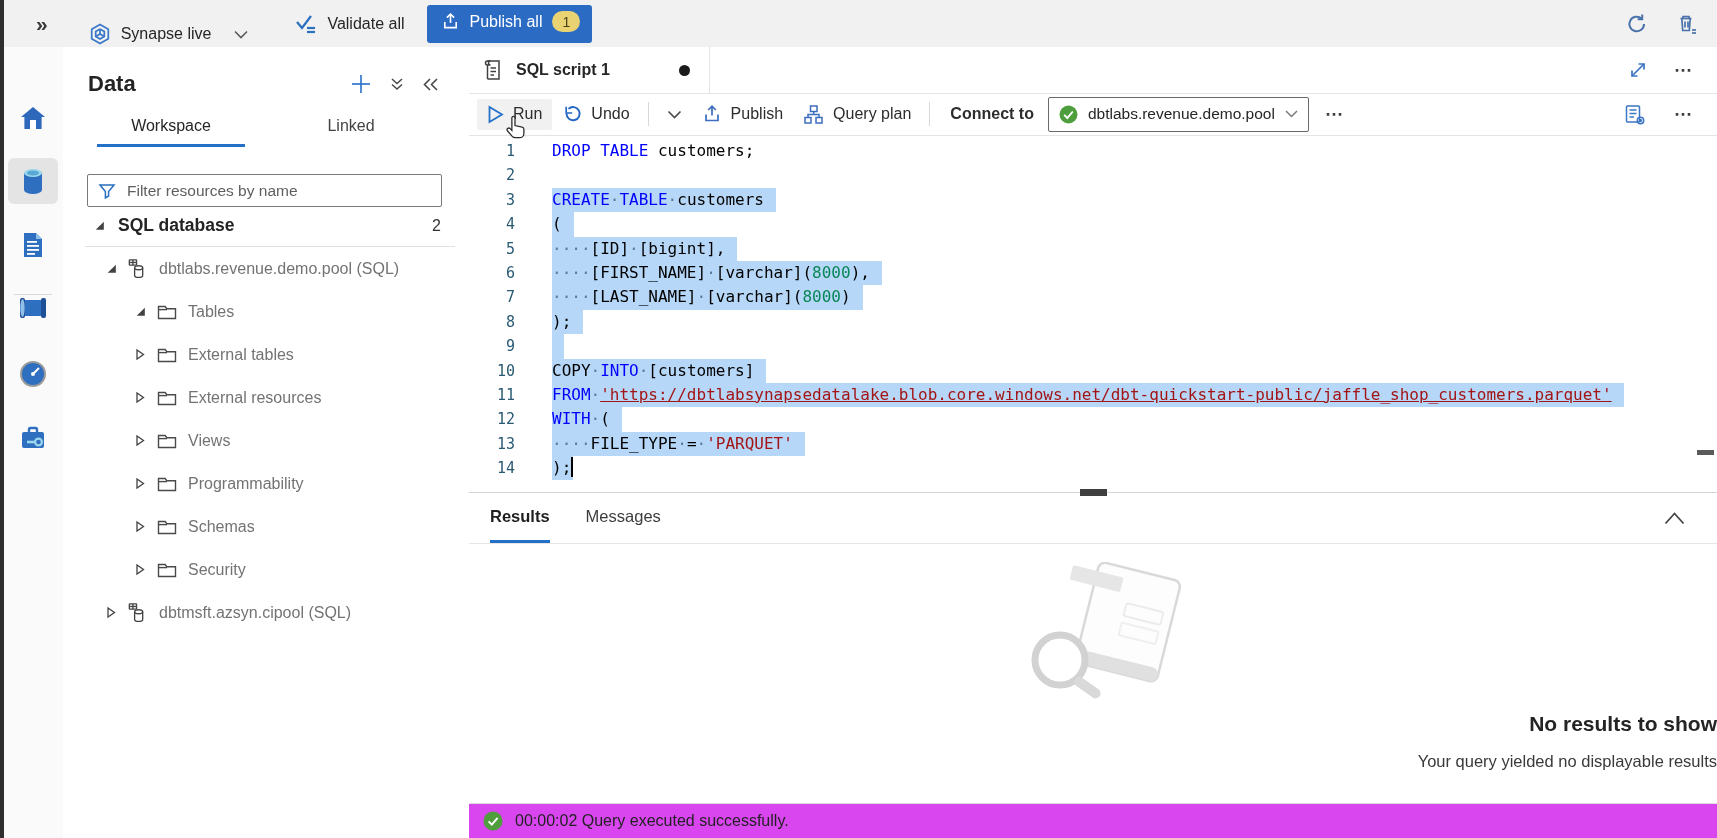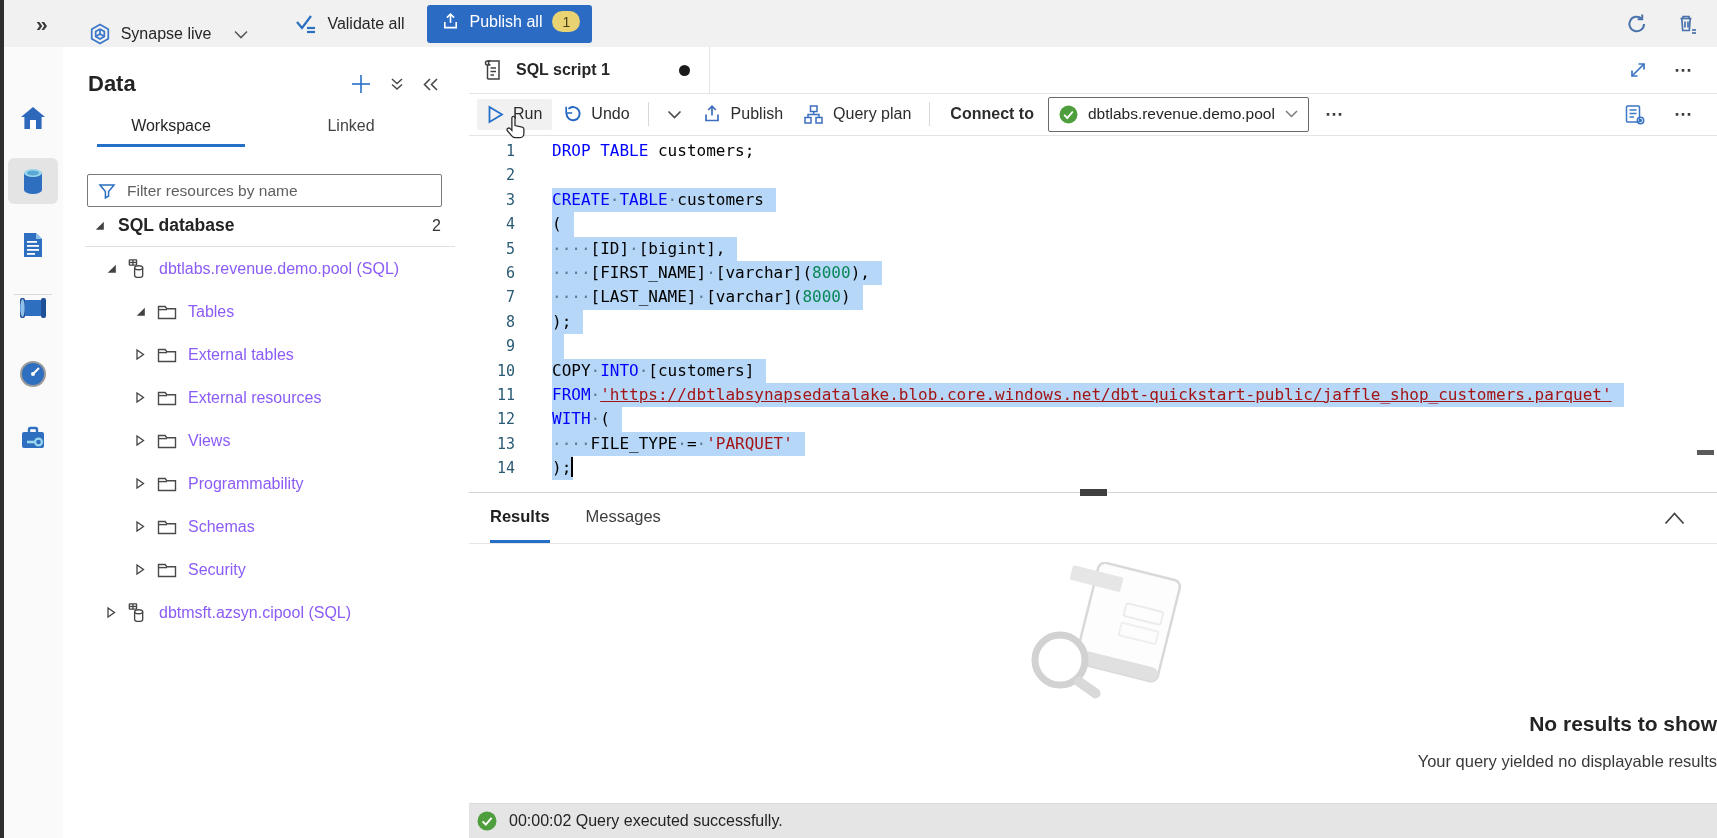--- a/index.html
+++ b/index.html
@@ -31,21 +31,21 @@
   .dp-tab{width:148px;height:100%;display:flex;align-items:center;justify-content:center;font-size:16px;color:#444;border-bottom:3px solid transparent;cursor:pointer;box-sizing:border-box;}
   .dp-tab.active{color:#262626;border-bottom-color:#2470c8;}
   .dp-tab + .dp-tab{margin-left:32px;}
   #dp-filter{position:absolute;left:24px;top:127px;width:355px;height:33px;border:1px solid #7a7a7a;border-radius:2px;display:flex;align-items:center;gap:9px;padding:0 10px;box-sizing:border-box;background:#fff;}
   #dp-filter input{border:none;outline:none;flex:1;font-size:15.5px;font-family:"Liberation Sans",sans-serif;color:#333;background:transparent;}
   #dp-filter input::placeholder{color:#5f5f5f;}
   #dp-tree{position:absolute;left:0;top:157px;width:100%;}
   .tree-row{height:43px;display:flex;align-items:center;cursor:pointer;position:relative;}
   .tree-row .twisty{width:14px;height:14px;flex:0 0 14px;display:flex;align-items:center;justify-content:center;}
   .tree-row .node-icon{width:23px;height:23px;flex:0 0 23px;margin-left:8px;display:flex;align-items:center;justify-content:center;}
-  .tree-row .lbl{margin-left:10px;font-size:16px;color:#8b5cf6;white-space:nowrap;}
+  .tree-row .lbl{margin-left:10px;font-size:16px;color:#737373;white-space:nowrap;}
   .tree-row.header .lbl{font-size:17.5px;font-weight:bold;color:#242424;margin-left:12px;}
   .tree-row .count{margin-left:auto;margin-right:28px;font-size:16px;color:#333;}
   .tree-row.has-divider::after{content:"";position:absolute;left:22px;right:14px;bottom:0;height:1px;background:#e0e0e0;}
   
   #main{left:469px;top:47px;width:1248px;height:791px;background:#fff;}
   #tabrow{position:absolute;left:0;top:0;width:100%;height:46px;border-bottom:1px solid #e4e4e4;display:flex;align-items:center;}
   #script-tab{height:100%;width:241px;display:flex;align-items:center;border-right:1px solid #e4e4e4;padding-left:12px;box-sizing:border-box;gap:13px;cursor:pointer;}
   #script-tab .tab-label{font-size:16px;font-weight:bold;color:#262626;}
   #dirty-dot{width:11px;height:11px;border-radius:50%;background:#1b1b1b;margin-left:56px;}
   #tabrow-right{margin-left:auto;display:flex;align-items:center;gap:26px;margin-right:22px;}
@@ -79,21 +79,21 @@
   #splitter-dash{position:absolute;left:611px;top:-4px;width:27px;height:7px;background:#3f3f3f;z-index:3;cursor:row-resize;}
   #res-tabs{display:flex;height:100%;padding-left:21px;gap:36px;}
   .res-tab{display:flex;align-items:center;font-size:16.5px;color:#3d3d3d;border-bottom:3px solid transparent;box-sizing:border-box;cursor:pointer;}
   .res-tab.active{color:#1f1f1f;font-weight:bold;border-bottom-color:#2470c8;}
   #res-collapse{margin-left:auto;margin-right:32px;cursor:pointer;}
   #res-body{position:absolute;left:0;top:497px;width:100%;height:259px;text-align:right;}
   #empty-illustration{margin:18px auto 0;}
   #empty-title{font-size:21px;font-weight:bold;color:#242424;margin-top:8px;}
   #empty-subtitle{font-size:16.5px;color:#3a3a3a;margin-top:16px;}
   
-  #statusbar{position:absolute;left:0;top:756px;width:100%;height:35px;background:#e5e5e5;border-top:1px solid #dcdcdc;box-sizing:border-box;display:flex;align-items:center;gap:12px;padding-left:8px;}
+  #statusbar{position:absolute;left:0;top:756px;width:100%;height:35px;background:#d946ef;border-top:1px solid #dcdcdc;box-sizing:border-box;display:flex;align-items:center;gap:12px;padding-left:14px;}
   #status-text{font-size:16px;color:#232323;}
   #mouse-cursor{position:absolute;left:36px;top:68px;z-index:9;}
 </style>
 </head>
 <body>
 
 <div class="abs" id="topbar">
   <span id="collapse-chevrons">»</span>
   <div class="tb-item" id="env-item">
     <span>

